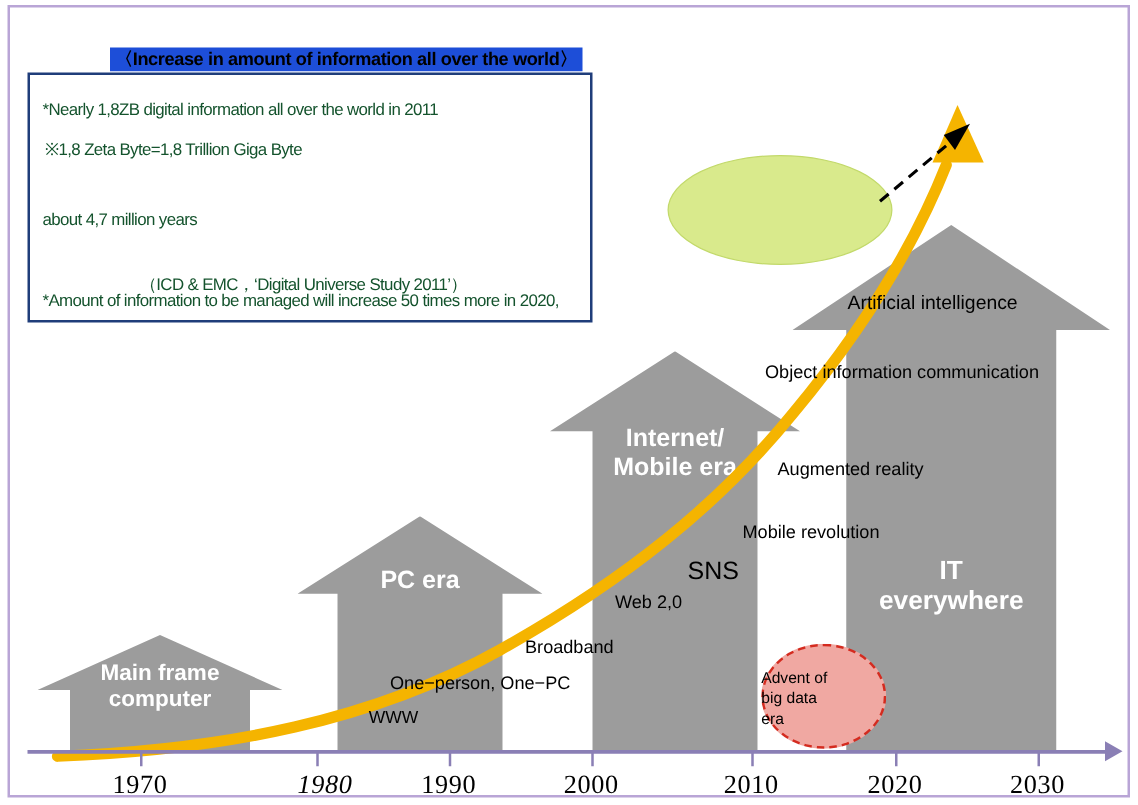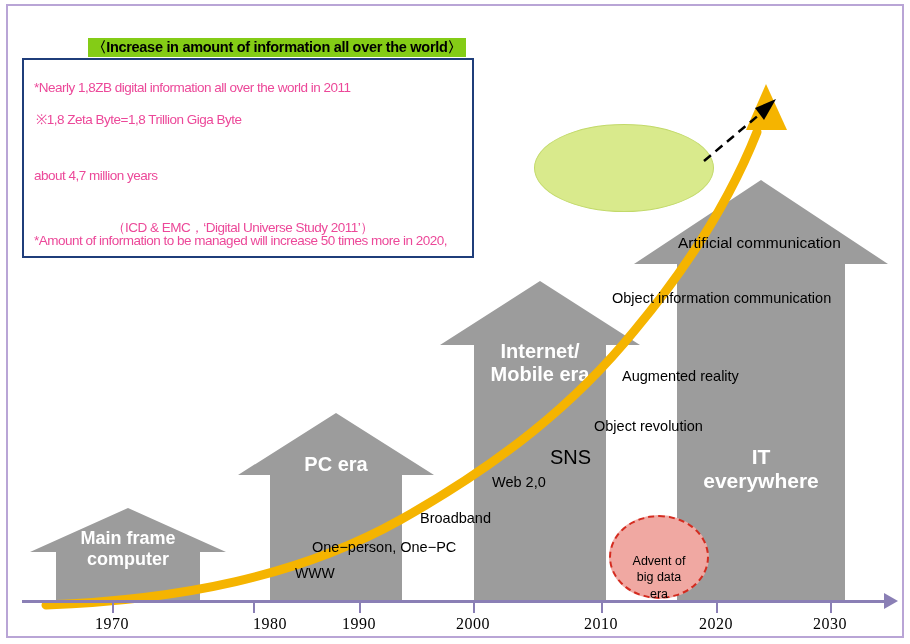--- a/index.html
+++ b/index.html
@@ -38,28 +38,28 @@
     box-sizing: border-box;
   }
   .info-title {
     position: absolute;
     left: 88px;
     top: 38px;
     font-size: 14.5px;
     color: #000;
     font-weight: bold;
     letter-spacing: -0.3px;
-    background: #84cc16;
+    background: #1d4ed8;
     padding: 0 4px;
     white-space: nowrap;
     z-index: 5;
   }
   .info-line {
     position: absolute;
-    color: #ec4899;
+    color: #14532d;
     font-size: 13.5px;
     letter-spacing: -0.5px;
     white-space: nowrap;
   }
   .l1 { left: 34px; top: 80px; }
   .l2 { left: 36px; top: 110px; }
   .l3 { left: 34px; top: 137px; }
   .l4 { left: 34px; top: 168px; }
   .l5 { left: 34px; top: 193px; margin-top: 40px; }
   .l6 { left: 112px; top: 219px; }
@@ -85,21 +85,21 @@
   .axis-tick {
     position: absolute;
     top: 601px;
     width: 2px;
     height: 12px;
     background: #8a7fb5;
   }
   .axis-label {
     position: absolute;
     top: 615px;
-    font-size: 16px;
+    font-size: 21px;
     color: #000;
     transform: translateX(-50%);
     font-family: "Liberation Serif", serif;
     letter-spacing: 0.5px;
   }
 
   
   .block {
     position: absolute;
   }
@@ -155,26 +155,24 @@
     background: #f0a8a2;
     border: 2.5px dashed #d42b1f;
     border-radius: 50%;
     box-sizing: border-box;
   }
   .red-text {
     position: absolute;
     left: 609px;
     top: 534px;
     width: 100px;
-    text-align: center;
     font-size: 12.5px;
     color: #000;
     line-height: 1.3;
     white-space: pre-line;
-    margin-top: 19px;
   }
 
   
   .milestone {
     position: absolute;
     color: #000;
     white-space: nowrap;
   }
 
   
@@ -240,24 +238,24 @@
   <div class="red-ellipse"></div>
   <div class="red-text">Advent of
 big data
 era</div>
 
   <div class="milestone" style="left:266px; top:565px; font-size:14px;margin-left:29px;">WWW</div>
   <div class="milestone" style="left:312px; top:539px; font-size:14.5px;">One−person, One−PC</div>
   <div class="milestone" style="left:420px; top:510px; font-size:14.5px;">Broadband</div>
   <div class="milestone" style="left:492px; top:474px; font-size:14.5px;">Web 2,0</div>
   <div class="milestone" style="left:550px; top:446px; font-size:20px;">SNS</div>
-  <div class="milestone" style="left:594px; top:418px; font-size:14.5px;">Object revolution</div>
+  <div class="milestone" style="left:594px; top:418px; font-size:14.5px;">Mobile revolution</div>
   <div class="milestone" style="left:622px; top:368px; font-size:14.5px;">Augmented reality</div>
   <div class="milestone" style="left:612px; top:290px; font-size:14.5px;">Object information communication</div>
-  <div class="milestone" style="left:678px; top:234px; font-size:15.5px;">Artificial communication</div>
+  <div class="milestone" style="left:678px; top:234px; font-size:15.5px;">Artificial intelligence</div>
 
   <div class="info-box"></div>
   <div class="info-title">〈Increase in amount of information all over the world〉</div>
   <div class="info-line l1">*Nearly 1,8ZB digital information all over the world in 2011</div>
   <div class="info-line l2">※1,8 Zeta Byte=1,8 Trillion Giga Byte</div>
   <div class="info-line l4">about 4,7 million years</div>
   <div class="info-line l5">*Amount of information to be managed will increase 50 times more in 2020,</div>
   <div class="info-line l6">（ICD &amp; EMC，‘Digital Universe Study 2011’）</div>
 
   <div class="axis-line"></div>
@@ -265,20 +263,20 @@
 
   <div class="axis-tick" style="left:112px;"></div>
   <div class="axis-tick" style="left:253px;"></div>
   <div class="axis-tick" style="left:359px;"></div>
   <div class="axis-tick" style="left:473px;"></div>
   <div class="axis-tick" style="left:601px;"></div>
   <div class="axis-tick" style="left:716px;"></div>
   <div class="axis-tick" style="left:830px;"></div>
 
   <div class="axis-label" style="left:112px;">1970</div>
-  <div class="axis-label" style="left:270px;">1980</div>
+  <div class="axis-label" style="left:260px;font-style:italic;">1980</div>
   <div class="axis-label" style="left:359px;">1990</div>
   <div class="axis-label" style="left:473px;">2000</div>
   <div class="axis-label" style="left:601px;">2010</div>
   <div class="axis-label" style="left:716px;">2020</div>
   <div class="axis-label" style="left:830px;">2030</div>
 
 </div>
 
 </body></html>

